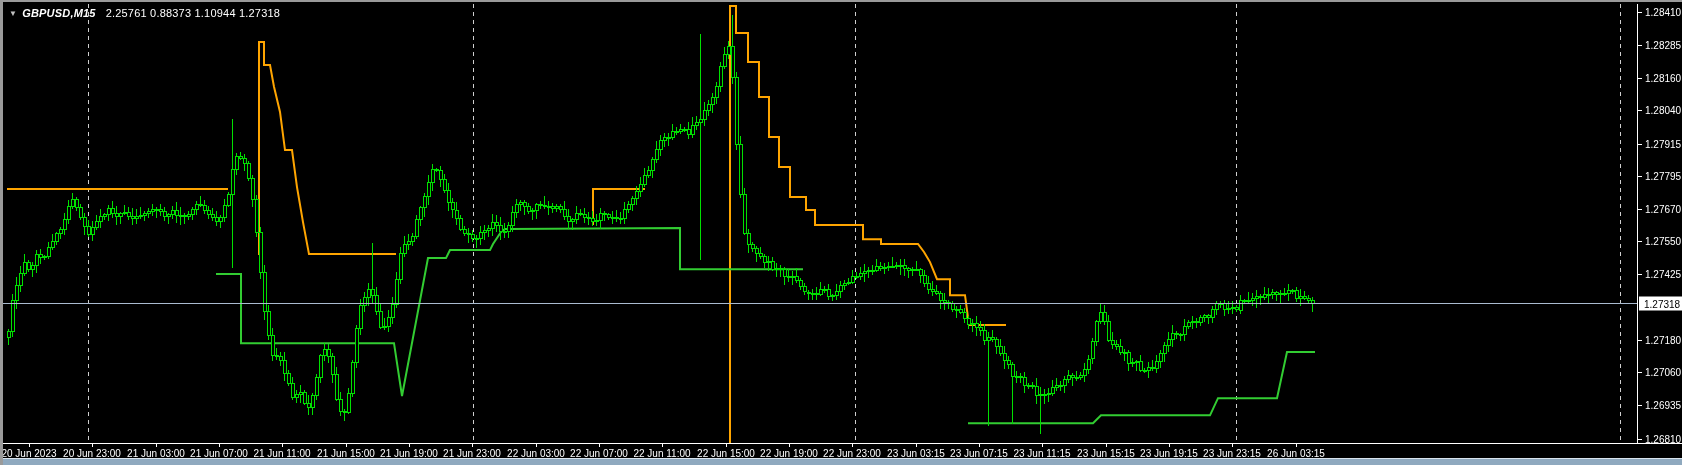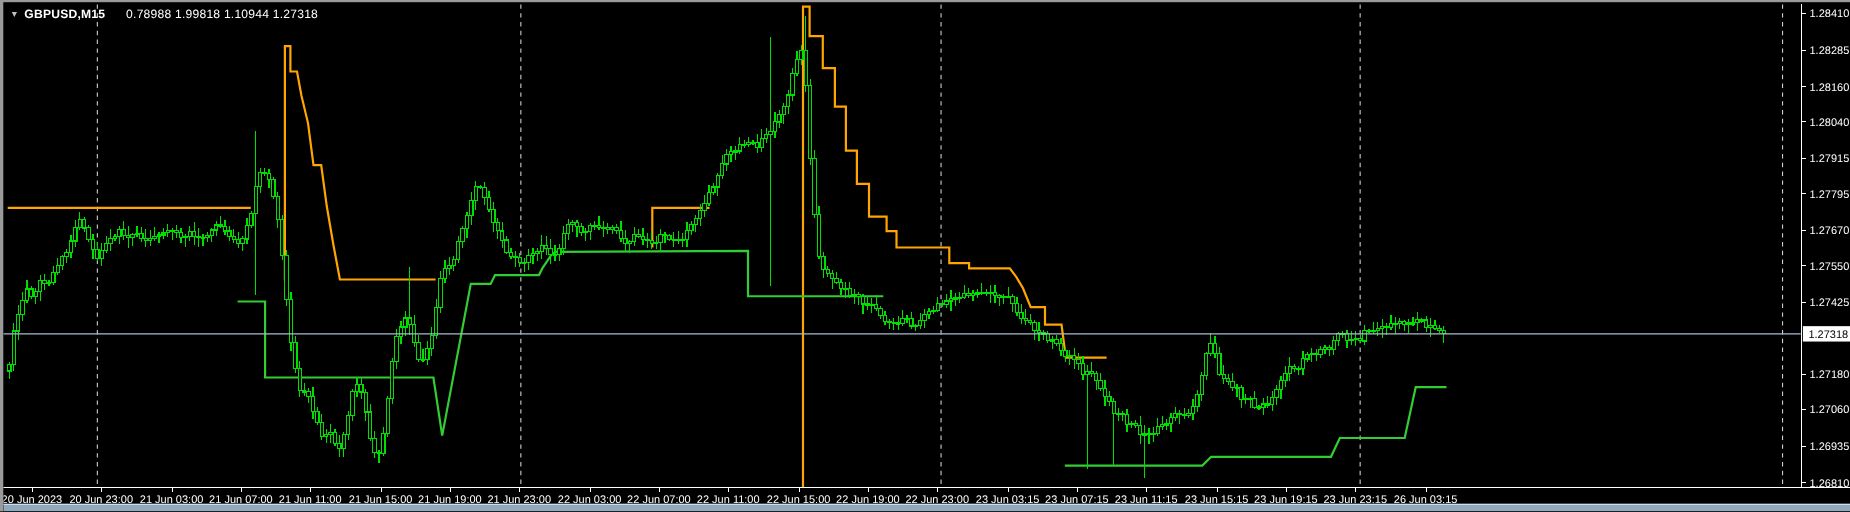--- a/index.html
+++ b/index.html
@@ -4,21 +4,21 @@
 <style>
   html,body{margin:0;padding:0;background:#1a1a1a;}
   .app{position:relative;width:1682px;height:465px;background:#000;overflow:hidden;
        font-family:"Liberation Sans",sans-serif;border-top:2px solid #9a9a9a;border-left:3px solid #9a9a9a;
        box-sizing:border-box;}
   .chart-area{position:absolute;left:0;top:0;width:1679px;height:457px;}
   svg{display:block;}
   .ohlc{position:absolute;left:6px;top:5px;color:#fff;font-size:11px;white-space:pre;
         letter-spacing:0.2px;}
   .ohlc .tri{color:#c0c0c0;font-size:8px;vertical-align:1px;margin-right:5px;}
-  .ohlc .sym{font-weight:bold;margin-right:19px;}
+  .ohlc .sym{font-weight:bold;margin-right:10px;font-style:italic;}
   .bottom-strip{position:absolute;left:0;bottom:0;width:1682px;height:6px;
         background:#8fa9bf;border-top:1px solid #d9e4ee;}
 </style>
 </head>
 <body>
 
 <div class="app">
   <div class="chart-area">
     <svg id="chart" width="1679" height="457">
         <defs>
@@ -774,16 +774,16 @@
           <line x1="1229.5" y1="441" x2="1229.5" y2="445" stroke="#FFFFFF" shape-rendering="crispEdges"></line>
           <text x="1229" y="455" fill="#FFFFFF" font-size="10" text-anchor="middle" font-family="&quot;Liberation Sans&quot;,sans-serif">23 Jun 23:15</text>
           <line x1="1293.5" y1="441" x2="1293.5" y2="445" stroke="#FFFFFF" shape-rendering="crispEdges"></line>
           <text x="1293" y="455" fill="#FFFFFF" font-size="10" text-anchor="middle" font-family="&quot;Liberation Sans&quot;,sans-serif">26 Jun 03:15</text>
         </g>
         <g>
           <rect x="1636" y="294.5" width="45" height="14" fill="#FFFFFF"></rect>
           <text x="1641" y="305.5" fill="#000000" font-size="10" font-family="&quot;Liberation Sans&quot;,sans-serif">1.27318</text>
         </g>
       </svg>
-    <div class="ohlc"><span class="tri">▼</span><span class="sym">GBPUSD,M15</span><span>0.78988</span> <span>1.99818</span> <span>1.10944</span> <span>1.27318</span></div>
+    <div class="ohlc"><span class="tri">▼</span><span class="sym">GBPUSD,M15</span><span>2.25761</span> <span>0.88373</span> <span>1.10944</span> <span>1.27318</span></div>
   </div>
   <div class="bottom-strip"></div>
 </div>
 
 </body></html>

